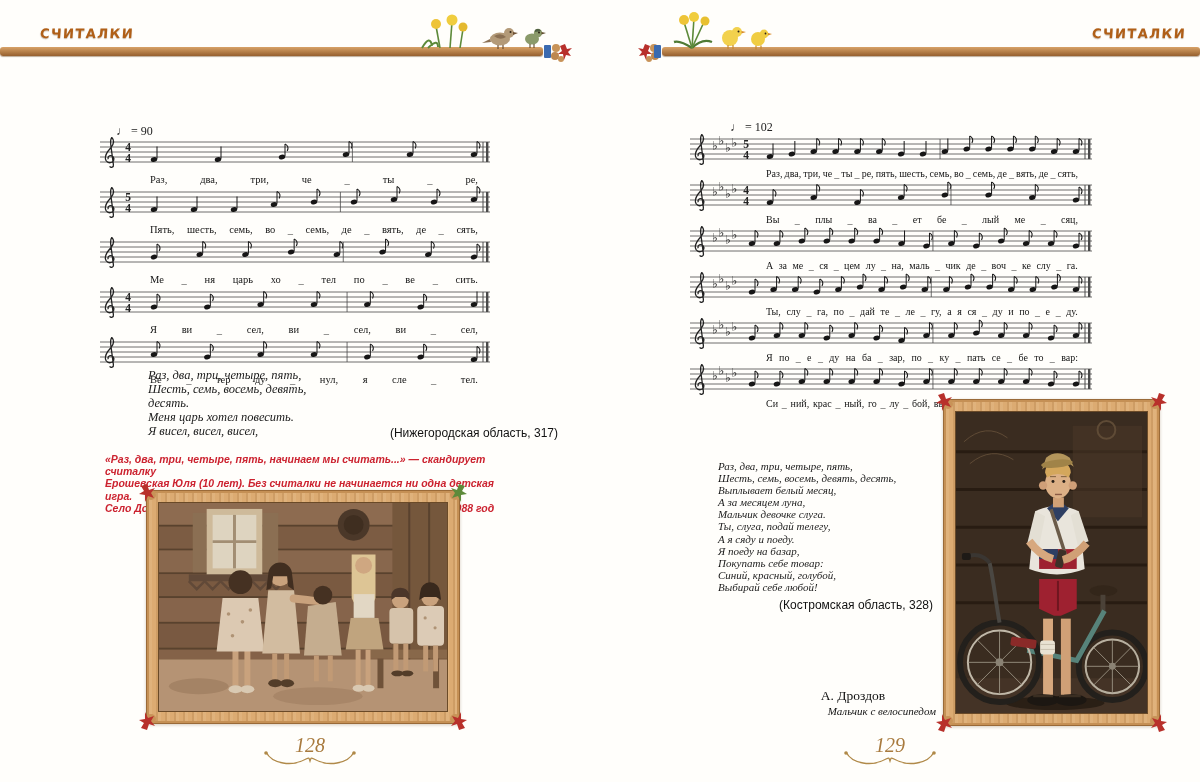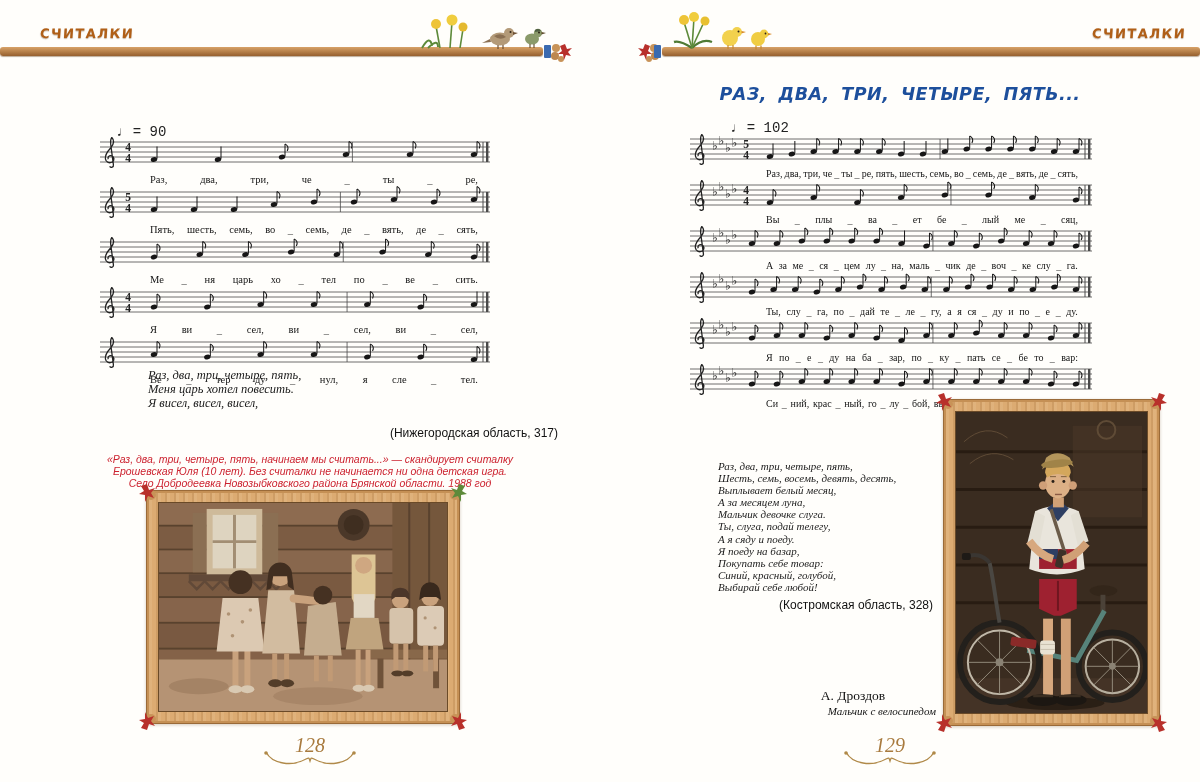--- a/index.html
+++ b/index.html
@@ -8,36 +8,36 @@
   .abs{position:absolute;}
   
   .header-label{font-family:"DejaVu Sans",sans-serif;font-weight:bold;font-size:13px;
     color:#b05f17;letter-spacing:1.5px;text-shadow:0 1px 1px rgba(90,50,10,.35);transform:skewX(-4deg);}
   .stick{height:9px;border-radius:3px;background:linear-gradient(#d8a267,#b07a44 60%,#96602f);
     box-shadow:0 1px 1px rgba(90,50,10,.4);}
   .blue-band{width:7px;height:13px;background:#3a6ab0;border-radius:1px;}
   
   .song-title{font-family:"DejaVu Sans",sans-serif;font-weight:800;font-style:italic;
     font-size:17.5px;color:#1d4f9c;text-align:center;letter-spacing:.5px;word-spacing:5px;}
-  .tempo{font-family:Liberation Mono, monospace;font-size:14px;color:#222;}
+  .tempo{font-family:Liberation Serif, serif;font-size:12px;color:#222;}
   
   .staff-row{width:100%;}
   .lyrics{display:flex;justify-content:space-between;font-family:"Liberation Serif",serif;
     font-size:10.5px;line-height:12px;color:#161616;}
   .lyr-l{padding:0 14px 0 52px;}
   .lyr-r{padding:0 16px 0 78px;font-size:10px;line-height:10px;margin-top:-2px;}
   .lyrics .sep{color:#333;}
   
   .verse-line-l{font-family:"Liberation Serif",serif;font-style:italic;font-size:12.5px;
     line-height:14px;color:#1b1b1b;}
   .verse-line-r{font-family:"Liberation Serif",serif;font-style:italic;font-size:11px;
     line-height:12.1px;color:#1b1b1b;}
   .attr-line{font-size:12px;color:#111;text-align:right;}
-  .red-caption-line{font-style:italic;font-weight:400;font-size:10.5px;line-height:12.2px;
-    color:#cc2330;text-align:center;}
+  .red-caption-line{font-style:italic;font-weight:700;font-size:10.5px;line-height:12.2px;
+    color:#cc2330;}
   .artist{font-family:"Liberation Serif",serif;font-size:13.5px;color:#111;text-align:center;}
   .artwork{font-family:"Liberation Serif",serif;font-style:italic;font-size:11px;color:#111;text-align:right;}
   .pagenum{font-family:"Liberation Serif",serif;font-style:italic;font-size:20px;color:#a87a3e;text-align:center;}
   
   .wood-frame{background:#dcab72;
     background-image:repeating-linear-gradient(90deg,rgba(120,70,20,.14) 0 2px,rgba(255,240,210,.10) 2px 5px,transparent 5px 9px);
     border:1px solid #9a6a38;box-shadow:inset 0 0 0 2px #c59055, 0 1px 3px rgba(90,50,10,.25);}
   .art{position:absolute;left:11px;top:11px;right:11px;bottom:11px;border:1px solid #6a4a28;overflow:hidden;}
   .corner{position:absolute;width:20px;height:20px;}
 </style>
@@ -337,20 +337,21 @@
           <span class="syl">нул,</span>
           <span class="syl">я</span>
           <span class="syl">сле</span>
           <span class="sep">_</span>
           <span class="syl">тел.</span>
         </div></div>
     </div>
 
   <div class="abs" id="verse-l1" style="left:148px;top:368px;width:198px;">
       <div class="verse-line-l">Раз, два, три, четыре, пять,</div>
+      <div class="verse-line-l">Шесть, семь, восемь, девять, десять.</div>
       <div class="verse-line-l">Меня царь хотел повесить.</div>
       <div class="verse-line-l">Я висел, висел, висел,</div>
     </div>
   <div class="abs attr-line" style="left:300px;top:426px;width:258px;">(Нижегородская область, 317)</div>
 
   <div class="abs" id="photo-caption" style="left:105px;top:453px;width:410px;">
       <div class="red-caption-line">«Раз, два, три, четыре, пять, начинаем мы считать...» — скандирует считалку</div>
       <div class="red-caption-line">Ерошевская Юля (10 лет). Без считалки  не начинается ни одна детская игра.</div>
       <div class="red-caption-line">Село Добродеевка Новозыбковского района Брянской области.  1988 год</div>
     </div>
@@ -463,21 +464,20 @@
       </svg>
   </div>
 
   <div class="abs pagenum" style="left:255px;top:734px;width:110px;">128</div>
   <svg class="abs" style="left:262px;top:750px;" width="96" height="18" viewBox="0 0 96 18">
     <path d="M4,2 C10,14 30,17 44,9 C47,7.5 47,7.5 48,11 C49,7.5 49,7.5 52,9 C66,17 86,14 92,2" stroke="#b08948" stroke-width="1.3" fill="none"></path>
     <circle cx="4" cy="3" r="1.8" fill="#b08948"></circle>
       <circle cx="92" cy="3" r="1.8" fill="#b08948"></circle>
   </svg>
 
-  <div class="abs song-title" style="left:660px;top:84px;width:480px;">РАЗ, ДВА, ТРИ, ЧЕТЫРЕ, ПЯТЬ...</div>
   <div class="abs tempo" style="left:730px;top:120px;">♩ = 102</div>
   <div class="abs" id="staves-right" style="left:688px;top:133px;width:406px;">
       <div class="staff-row"><svg width="406" height="34" viewBox="0 0 406 34">
           <line x1="2" y1="6" x2="404" y2="6" stroke="#4a4a4a" stroke-width="0.8"></line>
           <line x1="2" y1="11" x2="404" y2="11" stroke="#4a4a4a" stroke-width="0.8"></line>
           <line x1="2" y1="16" x2="404" y2="16" stroke="#4a4a4a" stroke-width="0.8"></line>
           <line x1="2" y1="21" x2="404" y2="21" stroke="#4a4a4a" stroke-width="0.8"></line>
           <line x1="2" y1="26" x2="404" y2="26" stroke="#4a4a4a" stroke-width="0.8"></line>
           <path d="M13.8,1.5 C16.8,4.5 15.6,8.5 12.6,12 C9,16 6.8,19 7.4,22.8 C8,26.4 11.6,27.6 14.2,26 C16.8,24.3 16.4,20.6 13.6,19.8 C11.2,19.1 9.4,21 10.2,23.2 M13.8,1.5 C12.2,3.5 12.4,6 12.8,9 L15.4,28.6 C15.8,31.4 13,32.2 11.6,30.4" fill="none" stroke="#222" stroke-width="1.3"></path>
           <text x="24" y="17" font-size="12" font-family="DejaVu Sans" fill="#222">♭</text>

